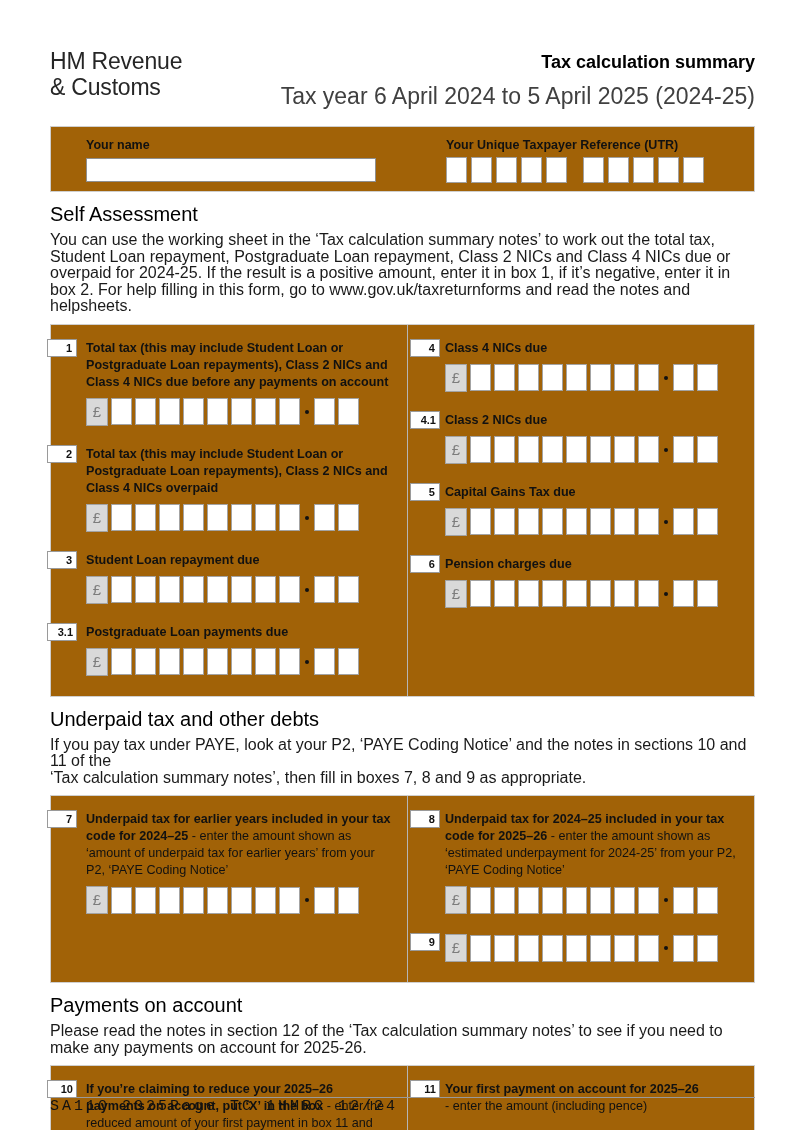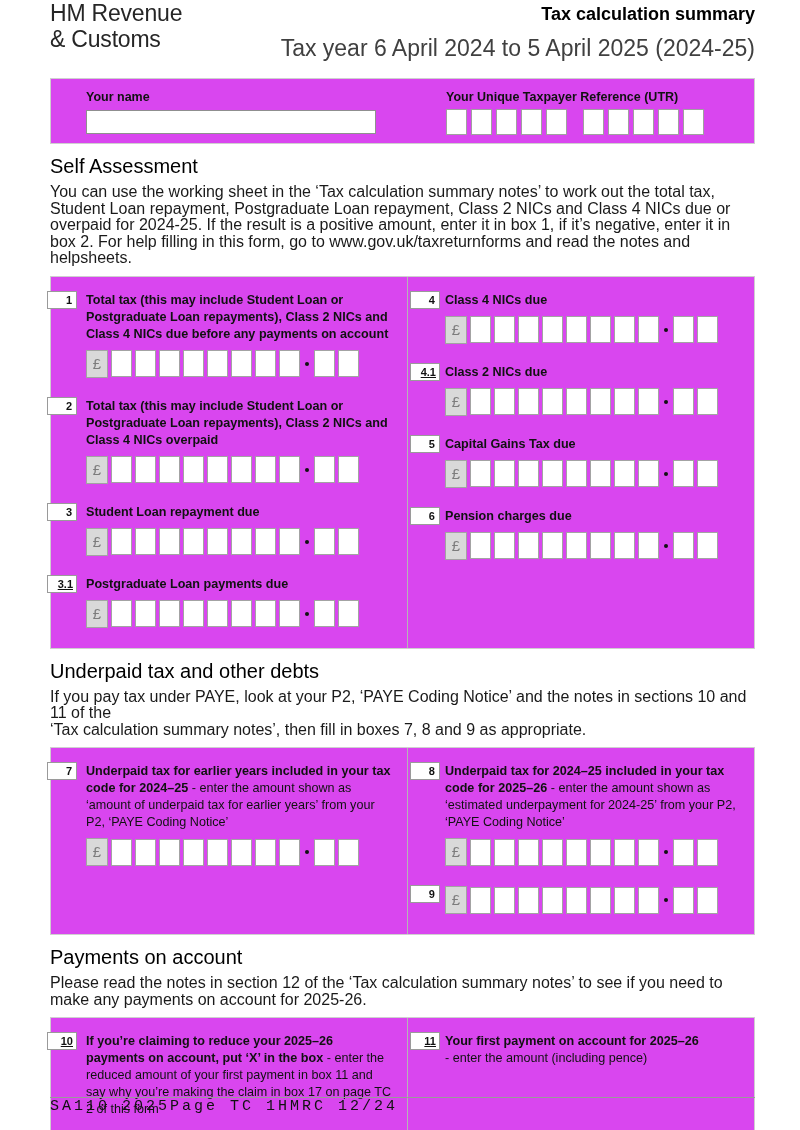--- a/index.html
+++ b/index.html
@@ -2,28 +2,28 @@
 <html><head>
 <meta charset="utf-8">
 <style>
   * { margin:0; padding:0; box-sizing:border-box; }
   html,body { background:#fff; }
   body { font-family:"Liberation Sans","DejaVu Sans",sans-serif; color:#1a1a1a; }
   .page { position:relative; width:800px; height:1130px; background:#fff; overflow:hidden; }
   .content { margin:0 45px 0 50px; }
 
   
-  .header { display:flex; justify-content:space-between; }
+  .header { display:flex; justify-content:space-between; padding-top:48px; }
   .logo { font-size:23px; line-height:26px; color:#262626; letter-spacing:-0.2px; }
   .title-block { text-align:right; margin-top:4px; }
   .title { font-size:18px; font-weight:bold; color:#000; }
   .subtitle { font-size:23px; margin-top:10px; color:#404040; }
 
   
-  .panel { background:#d946ef; border:1px solid #cfcfcf; }
+  .panel { background:#a16207; border:1px solid #cfcfcf; }
 
   
   .name-panel { margin-top:16px; height:66px; display:flex; padding:11px 0 0 35px; }
   .name-col { width:360px; }
   .mini-label { font-size:12.5px; font-weight:bold; color:#111; }
   .name-input { margin-top:6px; width:290px; height:24px; background:#fff; border:1px solid #8f8f8f; }
   .utr-col { padding-left:0; }
   .utr-row { display:flex; margin-top:5px; }
   .utr-group { display:flex; gap:4px; margin-right:16px; }
   .utr-cell { width:21px; height:26px; background:#fff; border:1px solid #a0a0a0; }
@@ -37,21 +37,21 @@
   .col { padding:15px 12px 0 35px; position:relative; }
   .col-left  { width:358px; border-right:1px solid #b5b5b5; }
   .col-right { width:347px; padding-left:37px; }
 
   .field { position:relative; margin-bottom:20px; }
   .num-box { position:absolute; top:-1px; width:30px; height:18px; background:#fff;
              border:1px solid #9a9a9a; font-size:11px; font-weight:bold; color:#111;
              text-align:right; padding-right:4px; line-height:16px; }
   .col-left  .num-box { left:-39px; }
   .col-right .num-box { left:-35px; }
-  .num-box.wide { padding-right:3px;text-decoration:underline; }
+  .num-box.wide { padding-right:3px; }
 
   .label { font-size:12.6px; line-height:17px; font-weight:bold; color:#111; margin-bottom:7px; }
   .rest { font-weight:400; }
   .rest.block { display:block; }
 
   .money-row { display:flex; align-items:center; gap:3px; }
   .currency { width:22px; height:28px; background:#d9d9d9; border:1px solid #a3a3a3;
               color:#7c7c7c; font-size:15px; text-align:center; line-height:26px; display:inline-block; }
   .cell { width:21px; height:27px; background:#fff; border:1px solid #a3a3a3; display:inline-block; }
   .dot { width:4px; height:4px; background:#111; border-radius:50%; margin:0 2px; display:inline-block; }

